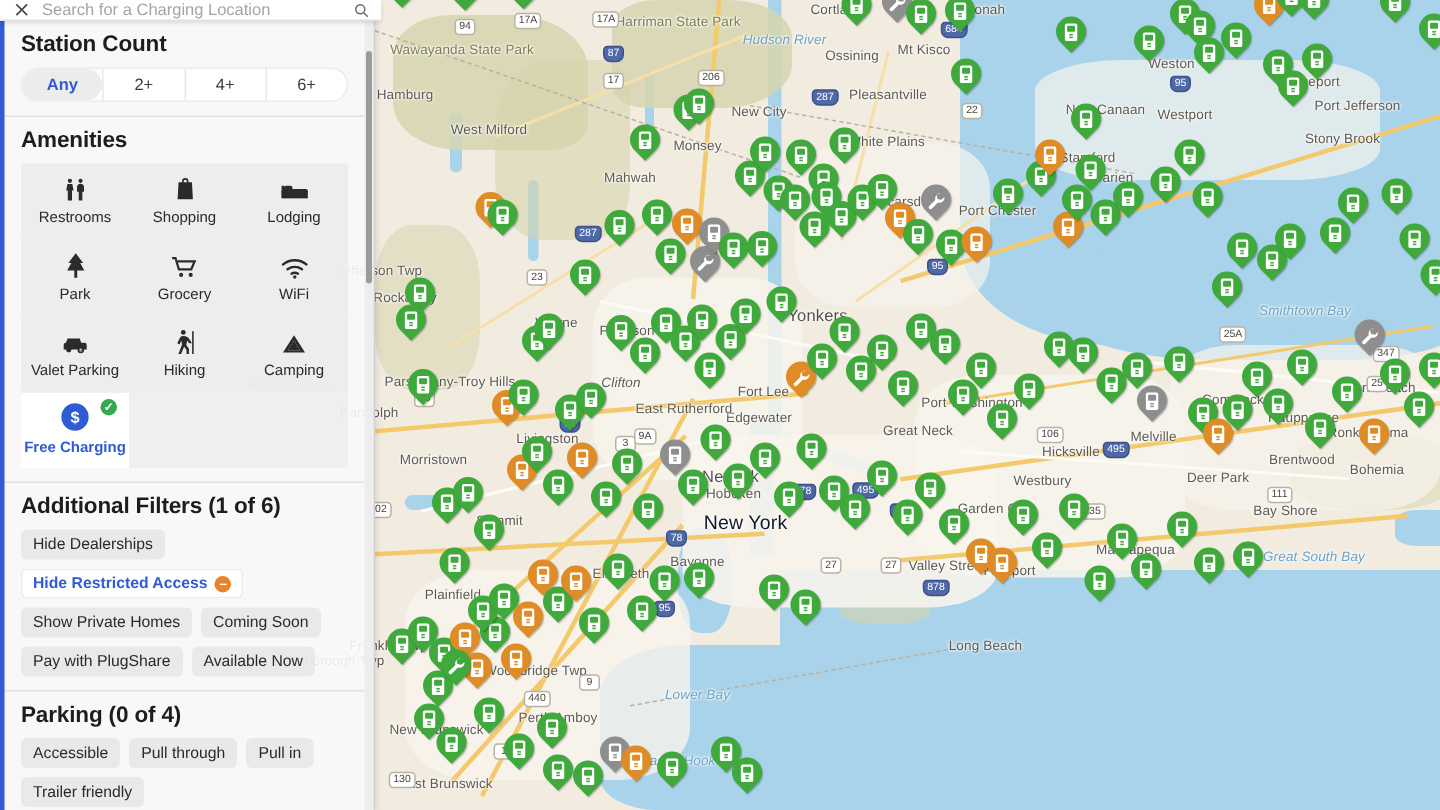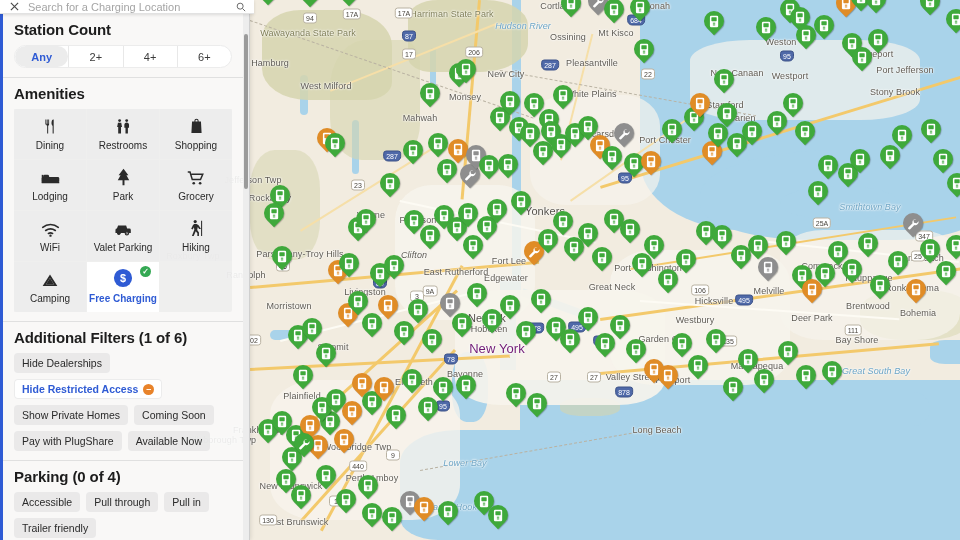--- a/index.html
+++ b/index.html
@@ -37,21 +37,21 @@
   .maplabel {
     position: absolute;
     color: #5e5a52;
     font-size: 9px;
     white-space: nowrap;
     text-shadow: 0 0 3px #fff, 0 0 2px #fff, 0 0 1px #fff;
     letter-spacing: .1px;
     pointer-events: none;
     transform: translate(-50%,-50%);
   }
-  .maplabel.big { font-size: 13px; color:#701a75; font-weight:400; }
+  .maplabel.big { font-size: 13px; color:#0f172a; font-weight:400; }
   .maplabel.mid { font-size: 11px; color:#55514a; }
   .maplabel.park-l { color:#7d7c52; }
   .maplabel.water-l { color:#6aa3c4; font-style:italic; }
 
   .shield {
     position: absolute;
     transform: translate(-50%,-50%);
     background: #fff;
     border: 1px solid #b9b2a2;
     border-radius: 3px;
@@ -2498,28 +2498,20 @@
           <div class="seg">6+</div>
         </div>
     </div>
 
     <div class="section">
       <div class="section-title">Amenities</div>
       <div class="amen-grid" id="amen-grid">
           <div class="amen">
             <div class="ic">
               <svg width="17" height="17" viewBox="0 0 24 24">
-                <path fill="#2b2b2b" d="M6 2v7a2 2 0 0 0 1.3 1.9V22h1.4V10.9A2 2 0 0 0 10 9V2H8.8v6H8V2H6.8v6H6V2H4.8v7H6zm10 0c-1.7 0-2.6 2.2-2.6 5 0 2 .7 3.4 1.6 3.9V22h1.5V2z"></path>
-              </svg>
-            </div>
-            <div class="lb">Dining</div>
-          </div>
-          <div class="amen">
-            <div class="ic">
-              <svg width="17" height="17" viewBox="0 0 24 24">
                 <circle cx="6.5" cy="3.6" r="2" fill="#2b2b2b"></circle>
                 <path fill="#2b2b2b" d="M4.2 6.6h4.6l1.1 6.2H8.5V22h-4v-9.2H3z"></path>
                 <circle cx="16.5" cy="3.6" r="2" fill="#2b2b2b"></circle>
                 <path fill="#2b2b2b" d="M16.5 6.4c-2 0-3.3 1.4-3.3 3.3v4.2h1.6V22h3.4v-8.1h1.6V9.7c0-1.9-1.3-3.3-3.3-3.3z"></path>
               </svg>
             </div>
             <div class="lb">Restrooms</div>
           </div>
           <div class="amen">
             <div class="ic">

